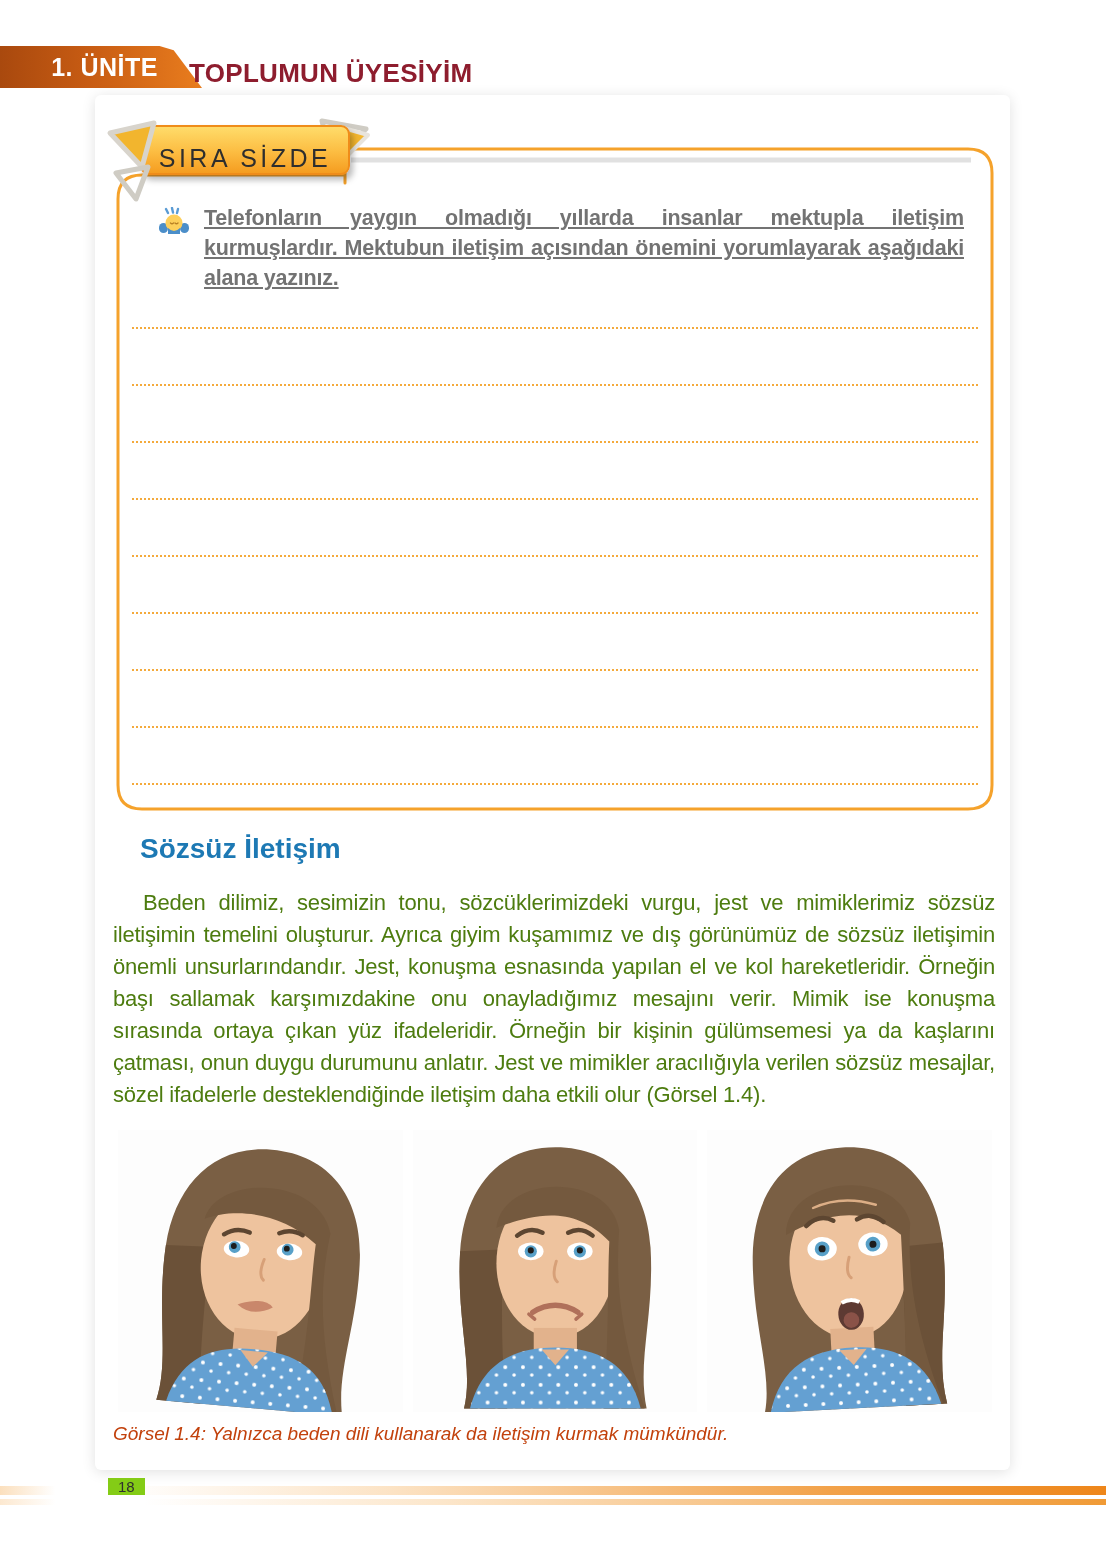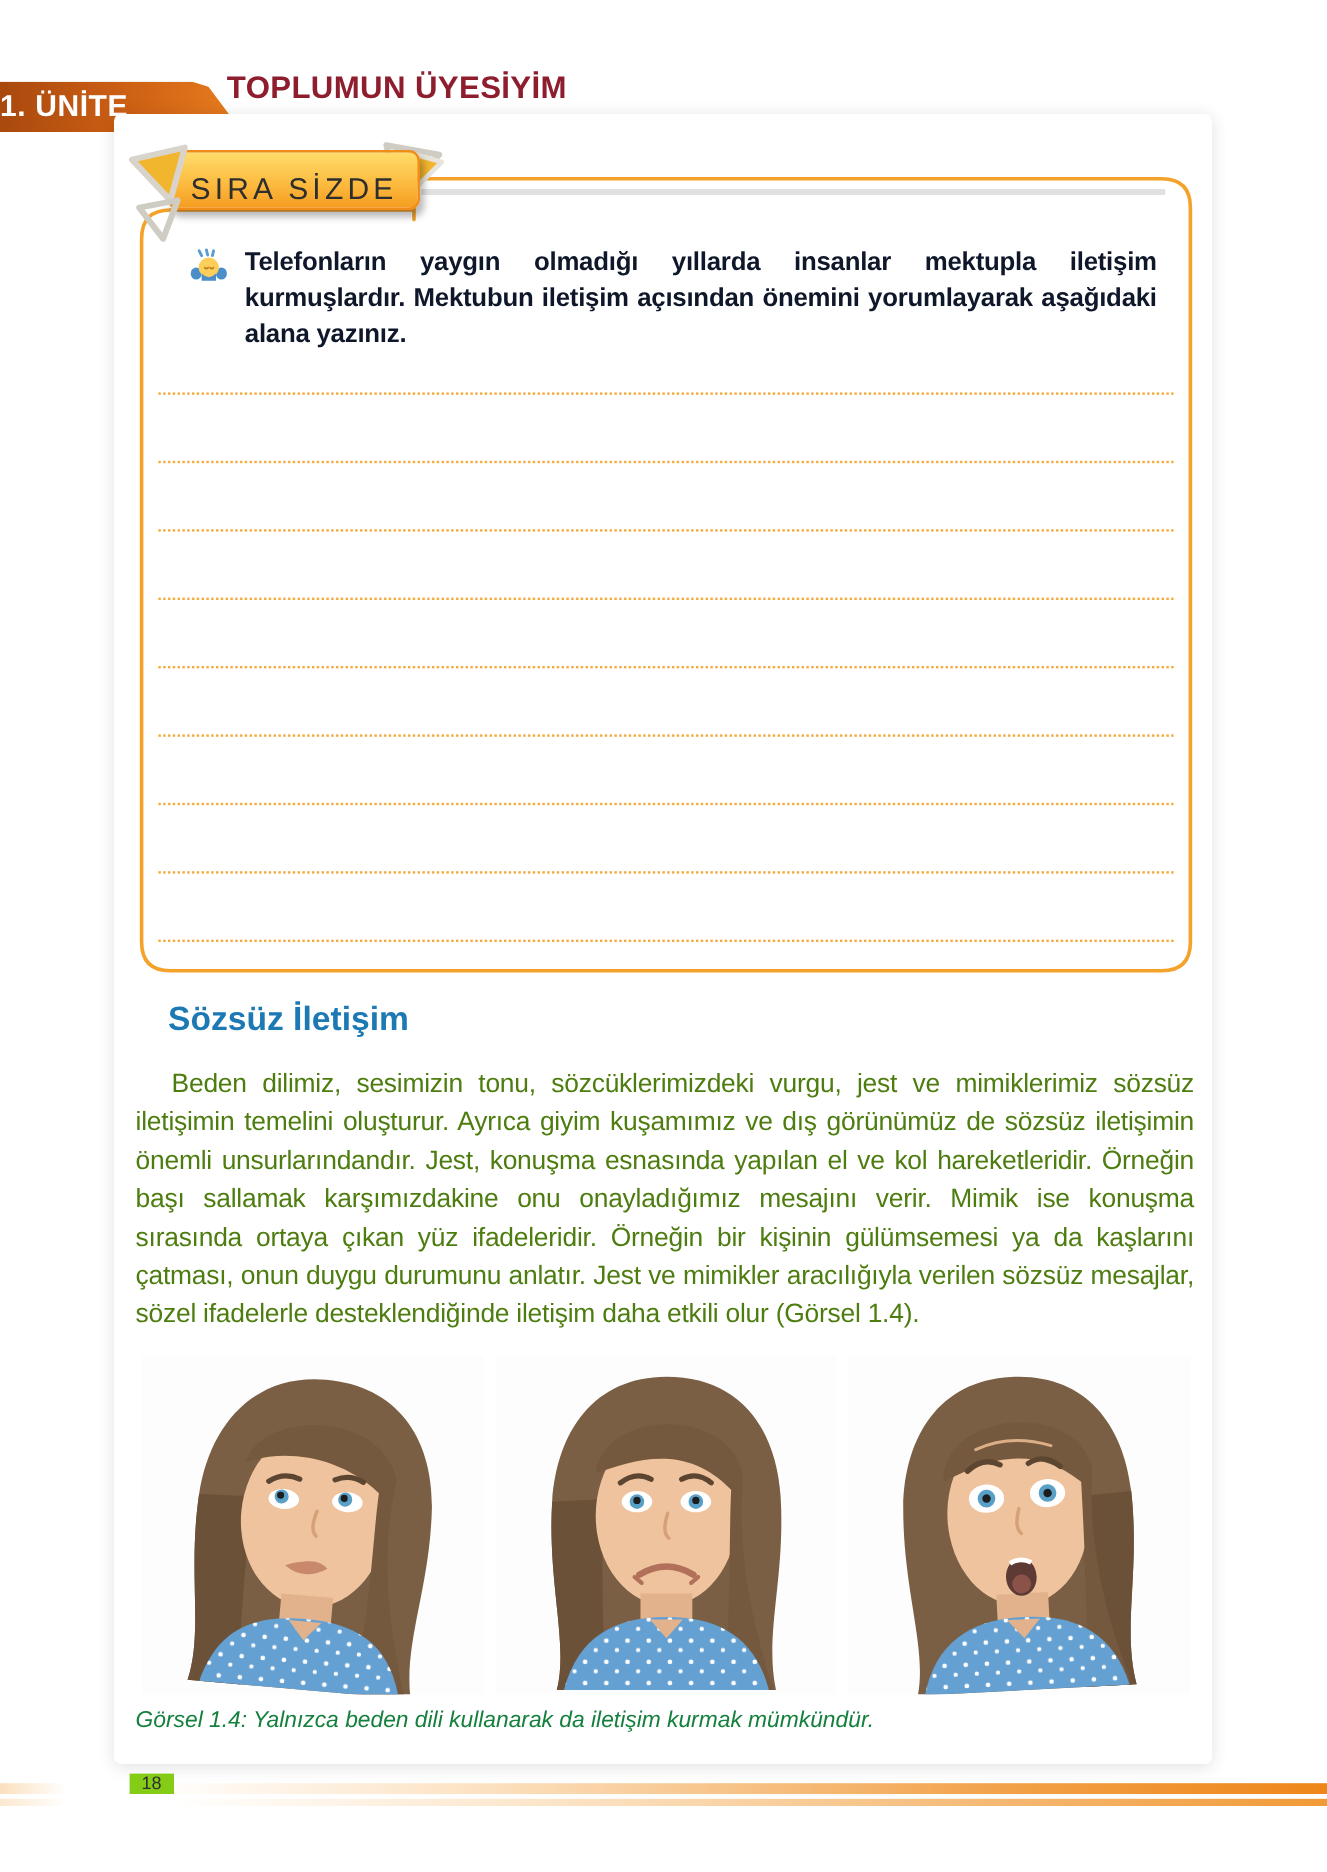--- a/index.html
+++ b/index.html
@@ -2,24 +2,24 @@
 <html lang="tr"><head>
 <meta charset="utf-8">
 <style>
   html,body{margin:0;padding:0;}
   body{
     width:1106px;height:1560px;position:relative;background:#ffffff;
     font-family:"Liberation Sans","DejaVu Sans",sans-serif;color:#3d3d3d;overflow:hidden;
   }
   
   .unit-banner{
-    position:absolute;left:0;top:68px;width:202px;height:42px;
+    position:absolute;left:0;top:46px;width:202px;height:42px;
     background:linear-gradient(90deg,#a9490e 0%,#c85c13 45%,#e97d1e 100%);
     clip-path:polygon(0 0,79% 0,86% 10%,100% 100%,0 100%);
-    display:flex;align-items:center;
+    display:flex;align-items:center;justify-content:flex-end;
   }
   .unit-banner span{
     color:#ffffff;font-weight:bold;font-size:25px;letter-spacing:.5px;padding-right:44px;
   }
   .unit-title{
     position:absolute;left:189px;top:58px;font-size:26px;font-weight:bold;
     color:#8e1d2e;letter-spacing:.3px;
   }
   
   .card{
@@ -37,22 +37,22 @@
     box-shadow:3px 5px 6px rgba(0,0,0,.28);z-index:3;
   }
   .badge span{font-size:25px;letter-spacing:3.5px;color:#2e2e2e;font-weight:500;}
   .tri-left{position:absolute;left:-16px;top:-34px;z-index:4;}
   .tri-right{position:absolute;left:196px;top:-38px;z-index:2;}
   .task-row{
     position:relative;display:flex;gap:14px;margin:54px 28px 0 40px;align-items:flex-start;
   }
   .task-icon{flex:0 0 32px;margin-top:4px;}
   .task-text{
-    flex:1;font-size:21.5px;line-height:30px;font-weight:bold;color:#0f172a;
-    text-align:justify;letter-spacing:-.2px;
+    flex:1;font-size:21.5px;line-height:30px;font-weight:bold;color:#737373;
+    text-align:justify;letter-spacing:-.2px;text-decoration:underline;
   }
   .writing-lines{margin:0 14px 0 14px;}
   .writing-lines .wline{height:55px;border-bottom:2.5px dotted #f4aa3c;}
   .writing-lines .wline:first-child{height:34px;}
   
   .section-heading{
     position:absolute;left:45px;top:738px;font-size:28px;font-weight:bold;color:#1d79b4;
   }
   .body-paragraph{
     position:absolute;left:18px;top:792px;width:882px;
@@ -61,21 +61,21 @@
   }
   
   .photo-row{
     position:absolute;left:23px;top:1035px;width:874px;height:282px;
     display:flex;gap:10px;background:#fff;
   }
   .photo{flex:1;background:#fdfdfd;overflow:hidden;}
   .photo svg{display:block;width:100%;height:100%;}
   .figure-caption{
     position:absolute;left:18px;top:1328px;width:880px;
-    font-style:italic;font-size:19px;color:#15803d;
+    font-style:italic;font-size:19px;color:#c2410c;
   }
   
   .footer-stripe-1{
     position:absolute;left:0;top:1486px;width:1106px;height:9px;
     background:linear-gradient(90deg,rgba(244,164,66,.35) 0%,rgba(255,255,255,0) 5%,rgba(255,255,255,0) 11%,rgba(250,205,150,.55) 35%,#f2a24a 75%,#ee861a 100%);
   }
   .footer-stripe-2{
     position:absolute;left:0;top:1499px;width:1106px;height:6px;
     background:linear-gradient(90deg,rgba(244,164,66,.25) 0%,rgba(255,255,255,0) 5%,rgba(255,255,255,0) 13%,rgba(250,214,168,.6) 40%,#f4b266 80%,#f09a35 100%);
   }

